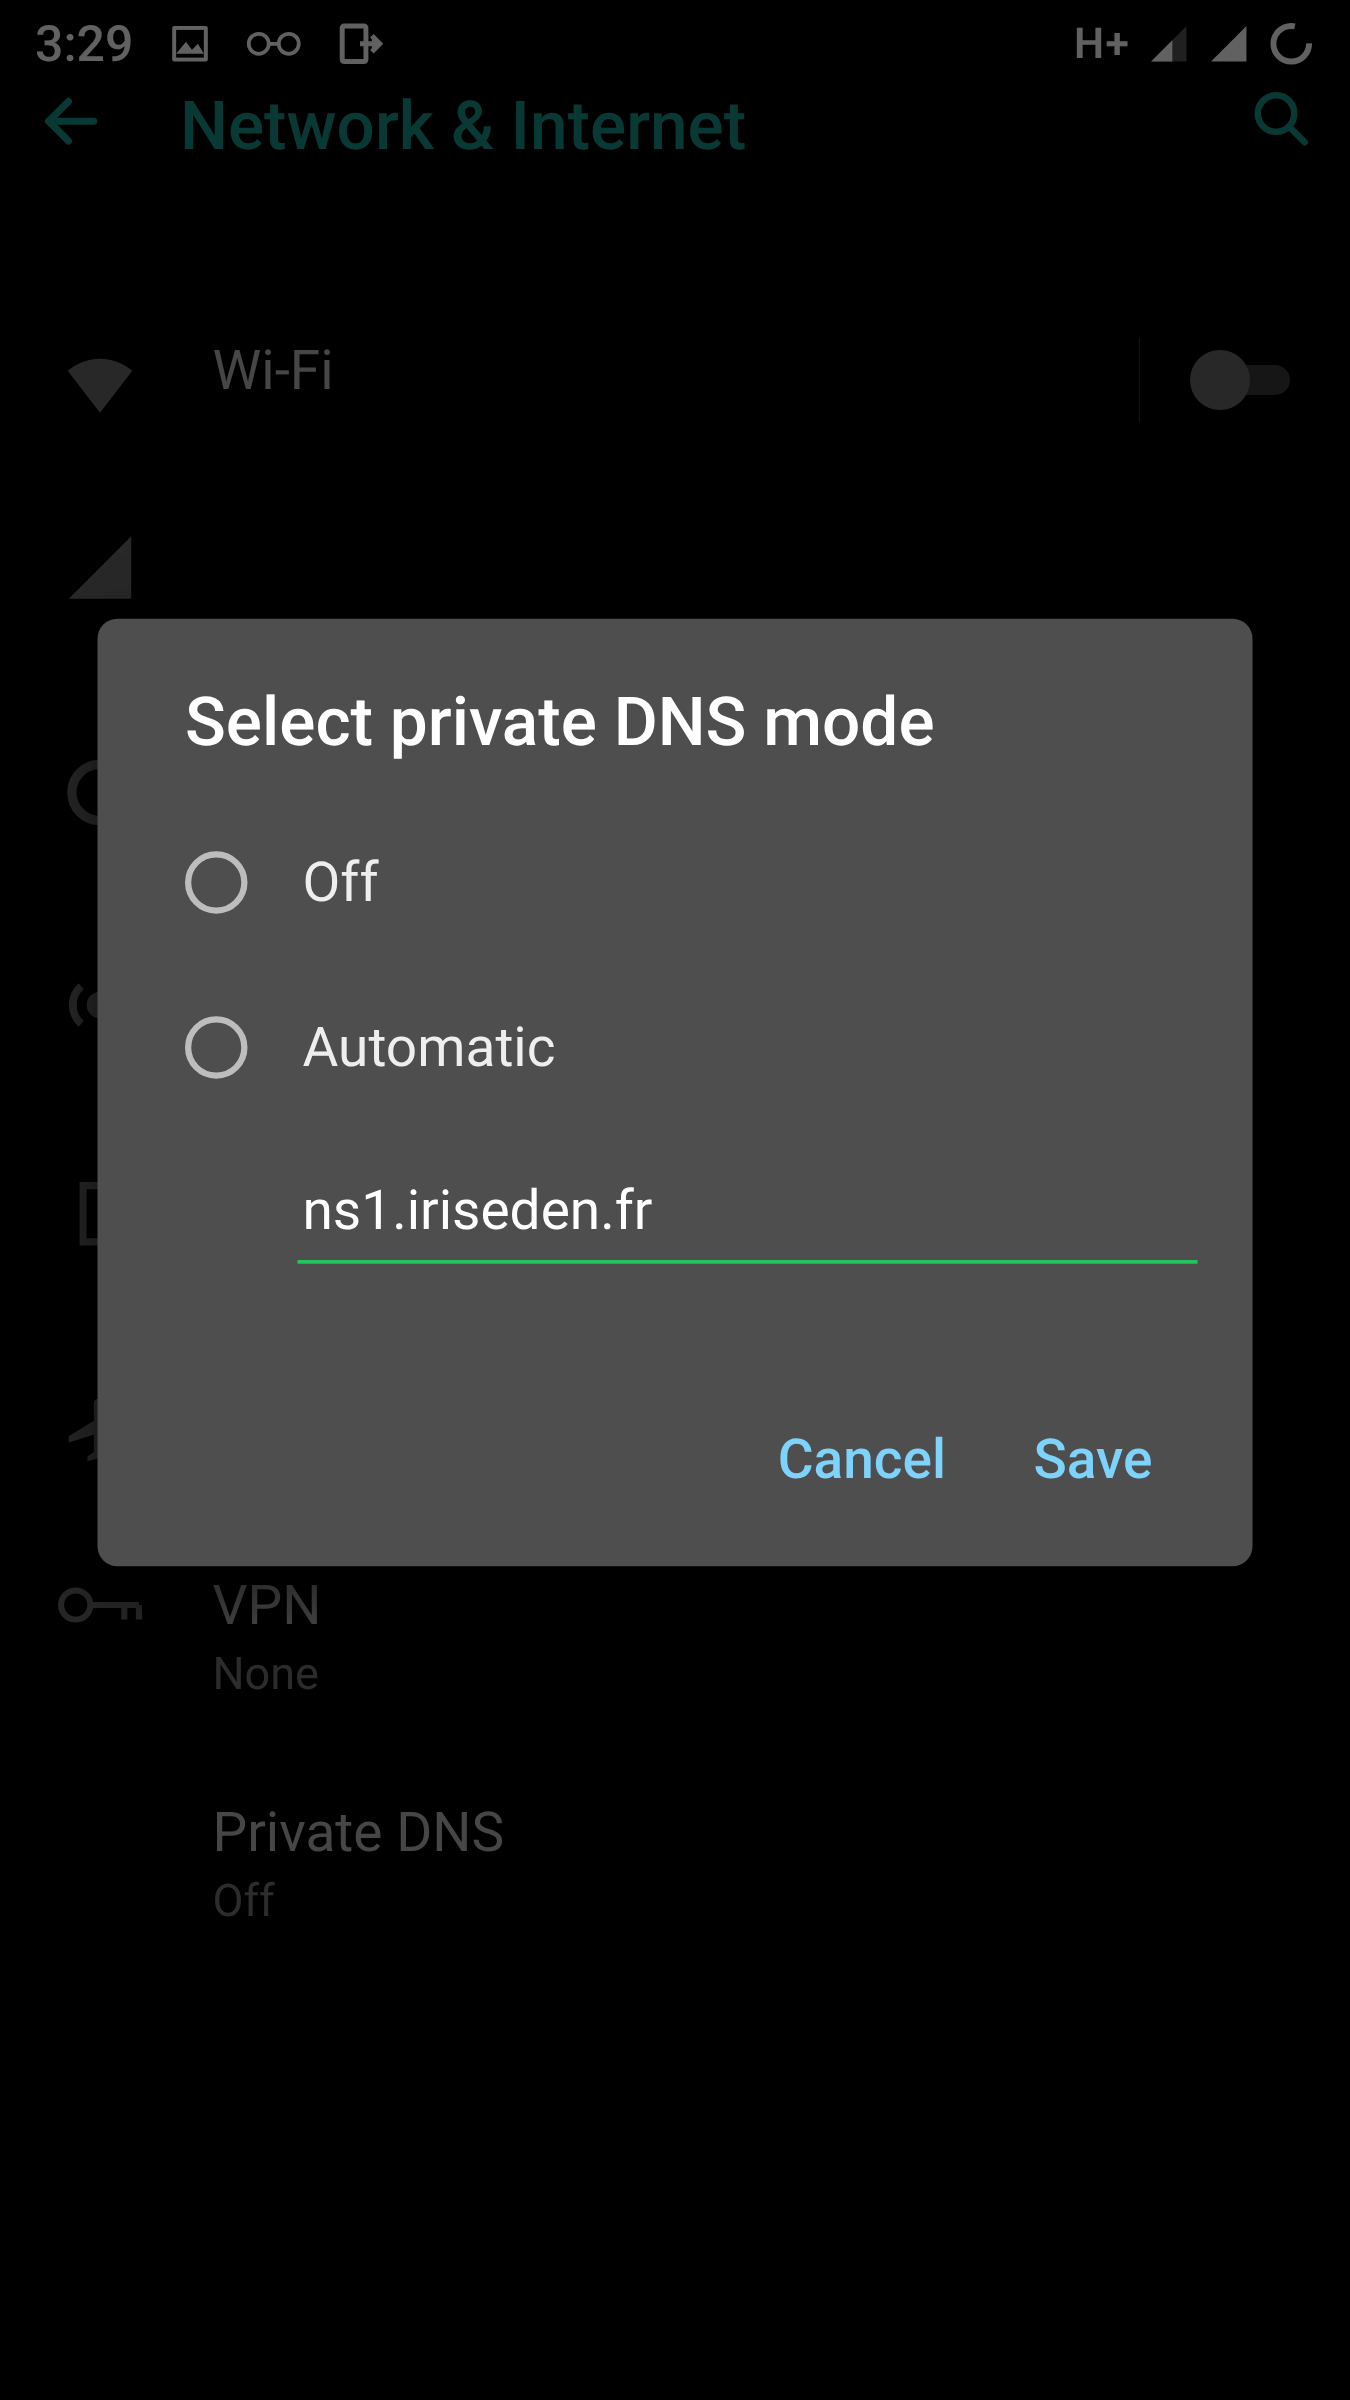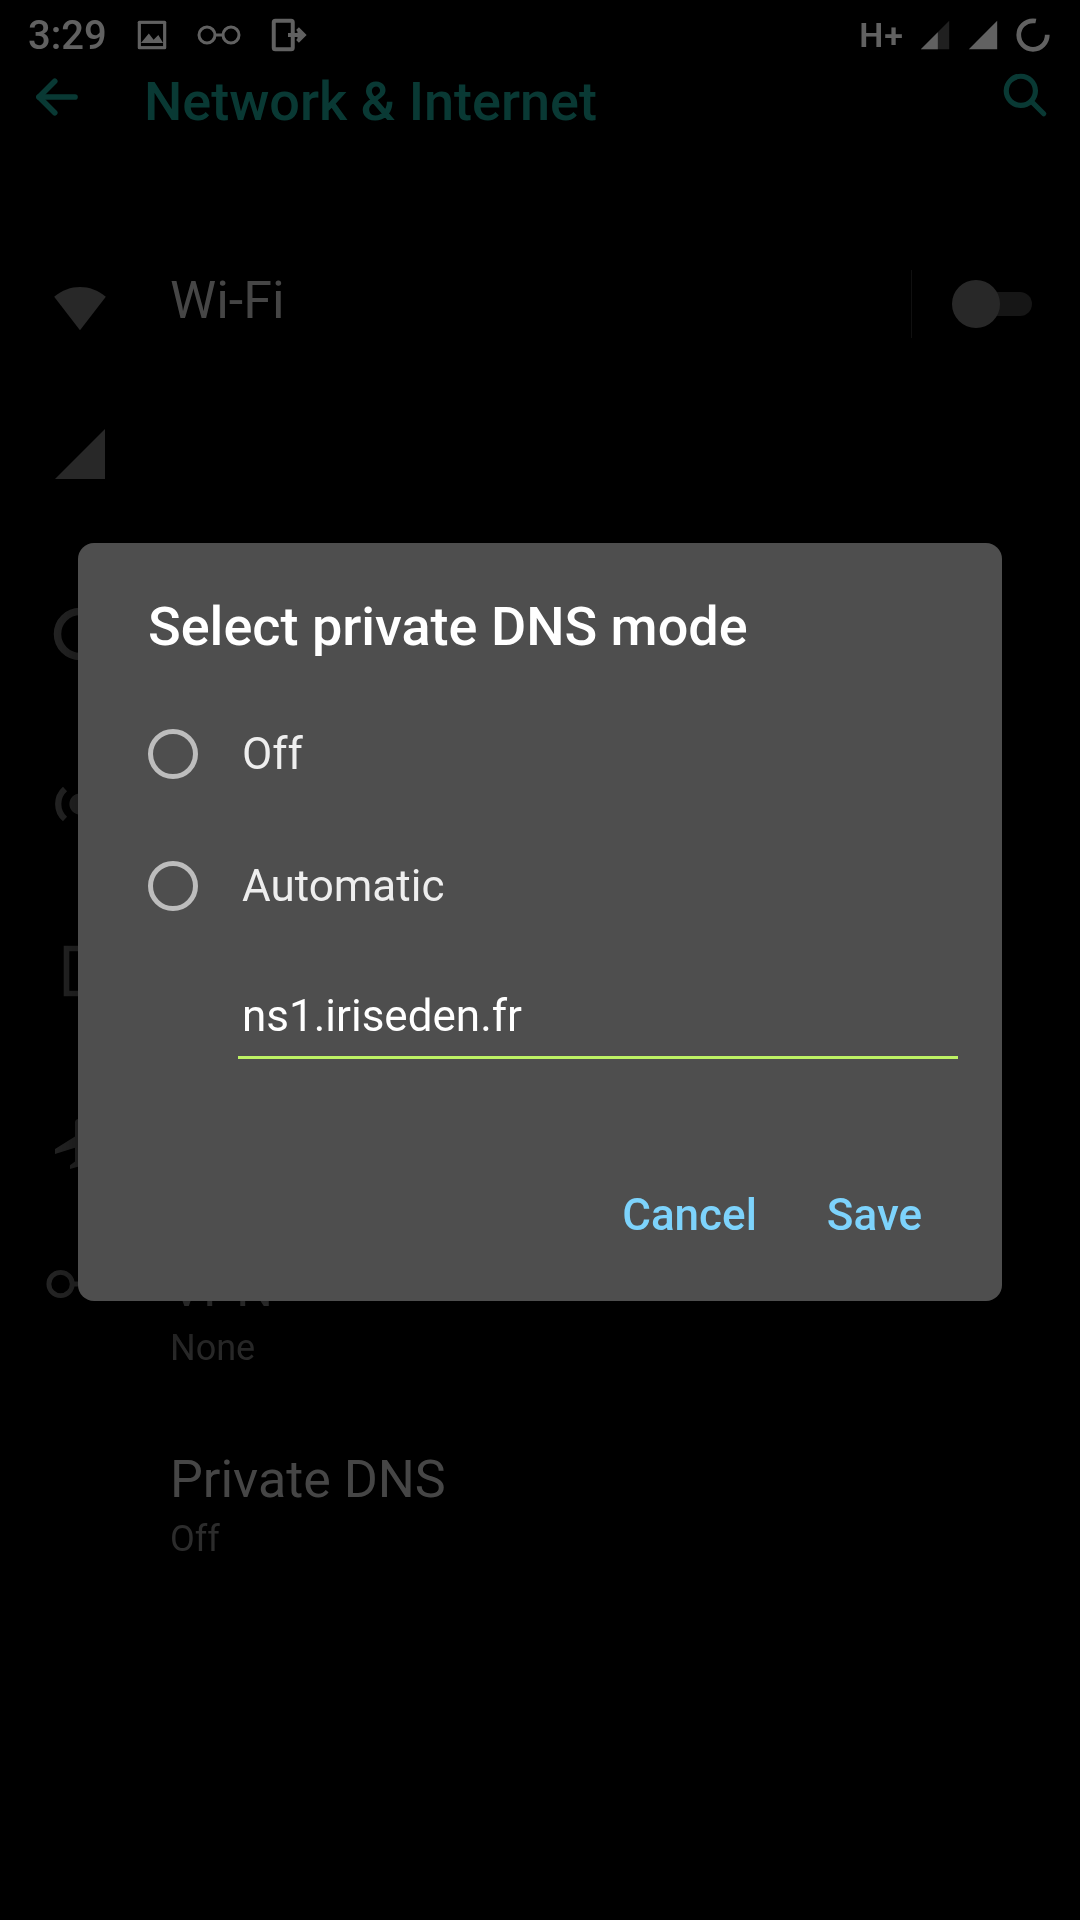--- a/index.html
+++ b/index.html
@@ -58,21 +58,21 @@
   }
   .row .icon-slot {
     width: 80px;
     display: flex;
     justify-content: center;
     color: #6a6a6a;
     padding-top: 6px;
   }
   .row .text-slot { flex: 1; }
   .row .label {
-    font-size: 52px;
+    font-size: 44px;
     color: #b8b8b8;
   }
   .row .sub {
     font-size: 36px;
     color: #757575;
     margin-top: 8px;
   }
   .toggle-slot {
     display: flex;
     align-items: center;
@@ -110,21 +110,20 @@
   
   .dialog {
     position: absolute;
     top: 495px;
     left: 78px;
     width: 924px;
     background: #4e4e4e;
     border-radius: 16px;
     padding: 52px 0 30px 0;
     box-shadow: 0 20px 60px rgba(0,0,0,0.6);
-    margin-top: 48px;
   }
   .dialog-title {
     font-size: 54px;
     font-weight: 500;
     color: #fff;
     padding: 0 70px 30px 70px;
   }
   .radio-item {
     display: flex;
     align-items: center;
@@ -152,21 +151,21 @@
     font-size: 44px;
     color: #eeeeee;
   }
   .hostname-wrap {
     padding: 20px 70px 10px 160px;
   }
   .hostname-input {
     width: 720px;
     background: transparent;
     border: none;
-    border-bottom: 3px solid #bef264;
+    border-bottom: 3px solid #22c55e;
     font-size: 44px;
     color: #fff;
     padding: 18px 4px 14px 4px;
     outline: none;
     font-family: inherit;
   }
   .dialog-actions {
     display: flex;
     justify-content: flex-end;
     gap: 70px;

